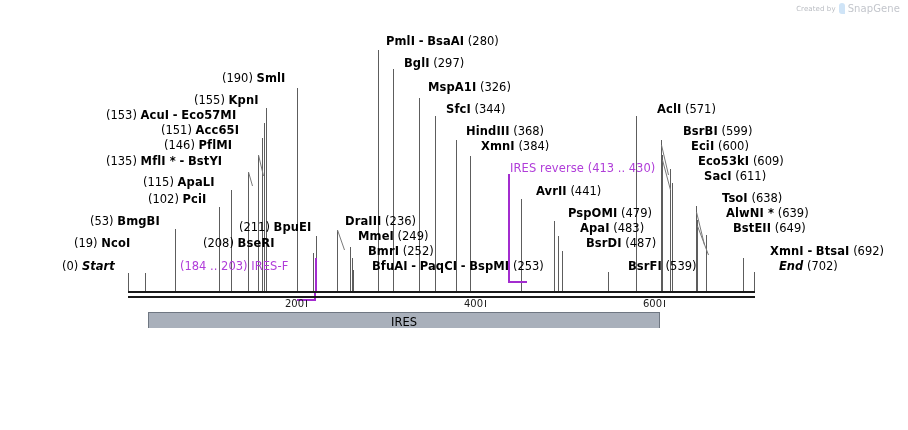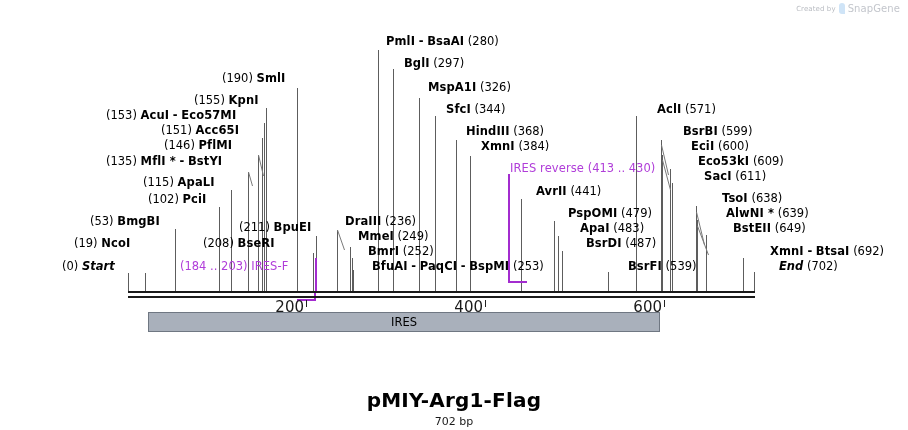--- a/index.html
+++ b/index.html
@@ -3,21 +3,21 @@
 <meta charset="utf-8">
 <style>
   html, body {
     margin: 0;
     padding: 0;
     background: #ffffff;
   }
   #map {
     position: relative;
     width: 908px;
-    height: 429px;
+    height: 328px;
     background: #ffffff;
     font-family: "DejaVu Sans", "Liberation Sans", sans-serif;
     overflow: hidden;
   }
 
   
   #watermark {
     position: absolute;
     right: 8px;
     top: 3px;
@@ -98,21 +98,21 @@
   
   .ruler-tick {
     position: absolute;
     width: 1px;
     background: #222222;
     top: 300px;
     height: 7px;
   }
   .ruler-num {
     position: absolute;
-    font-size: 15px;
+    font-size: 10px;
     color: #1a1a1a;
     top: 298px;
     transform: translateX(-100%);
     padding-right: 2px;
     white-space: nowrap;
   }
 
   
   #ires-bar {
     position: absolute;

